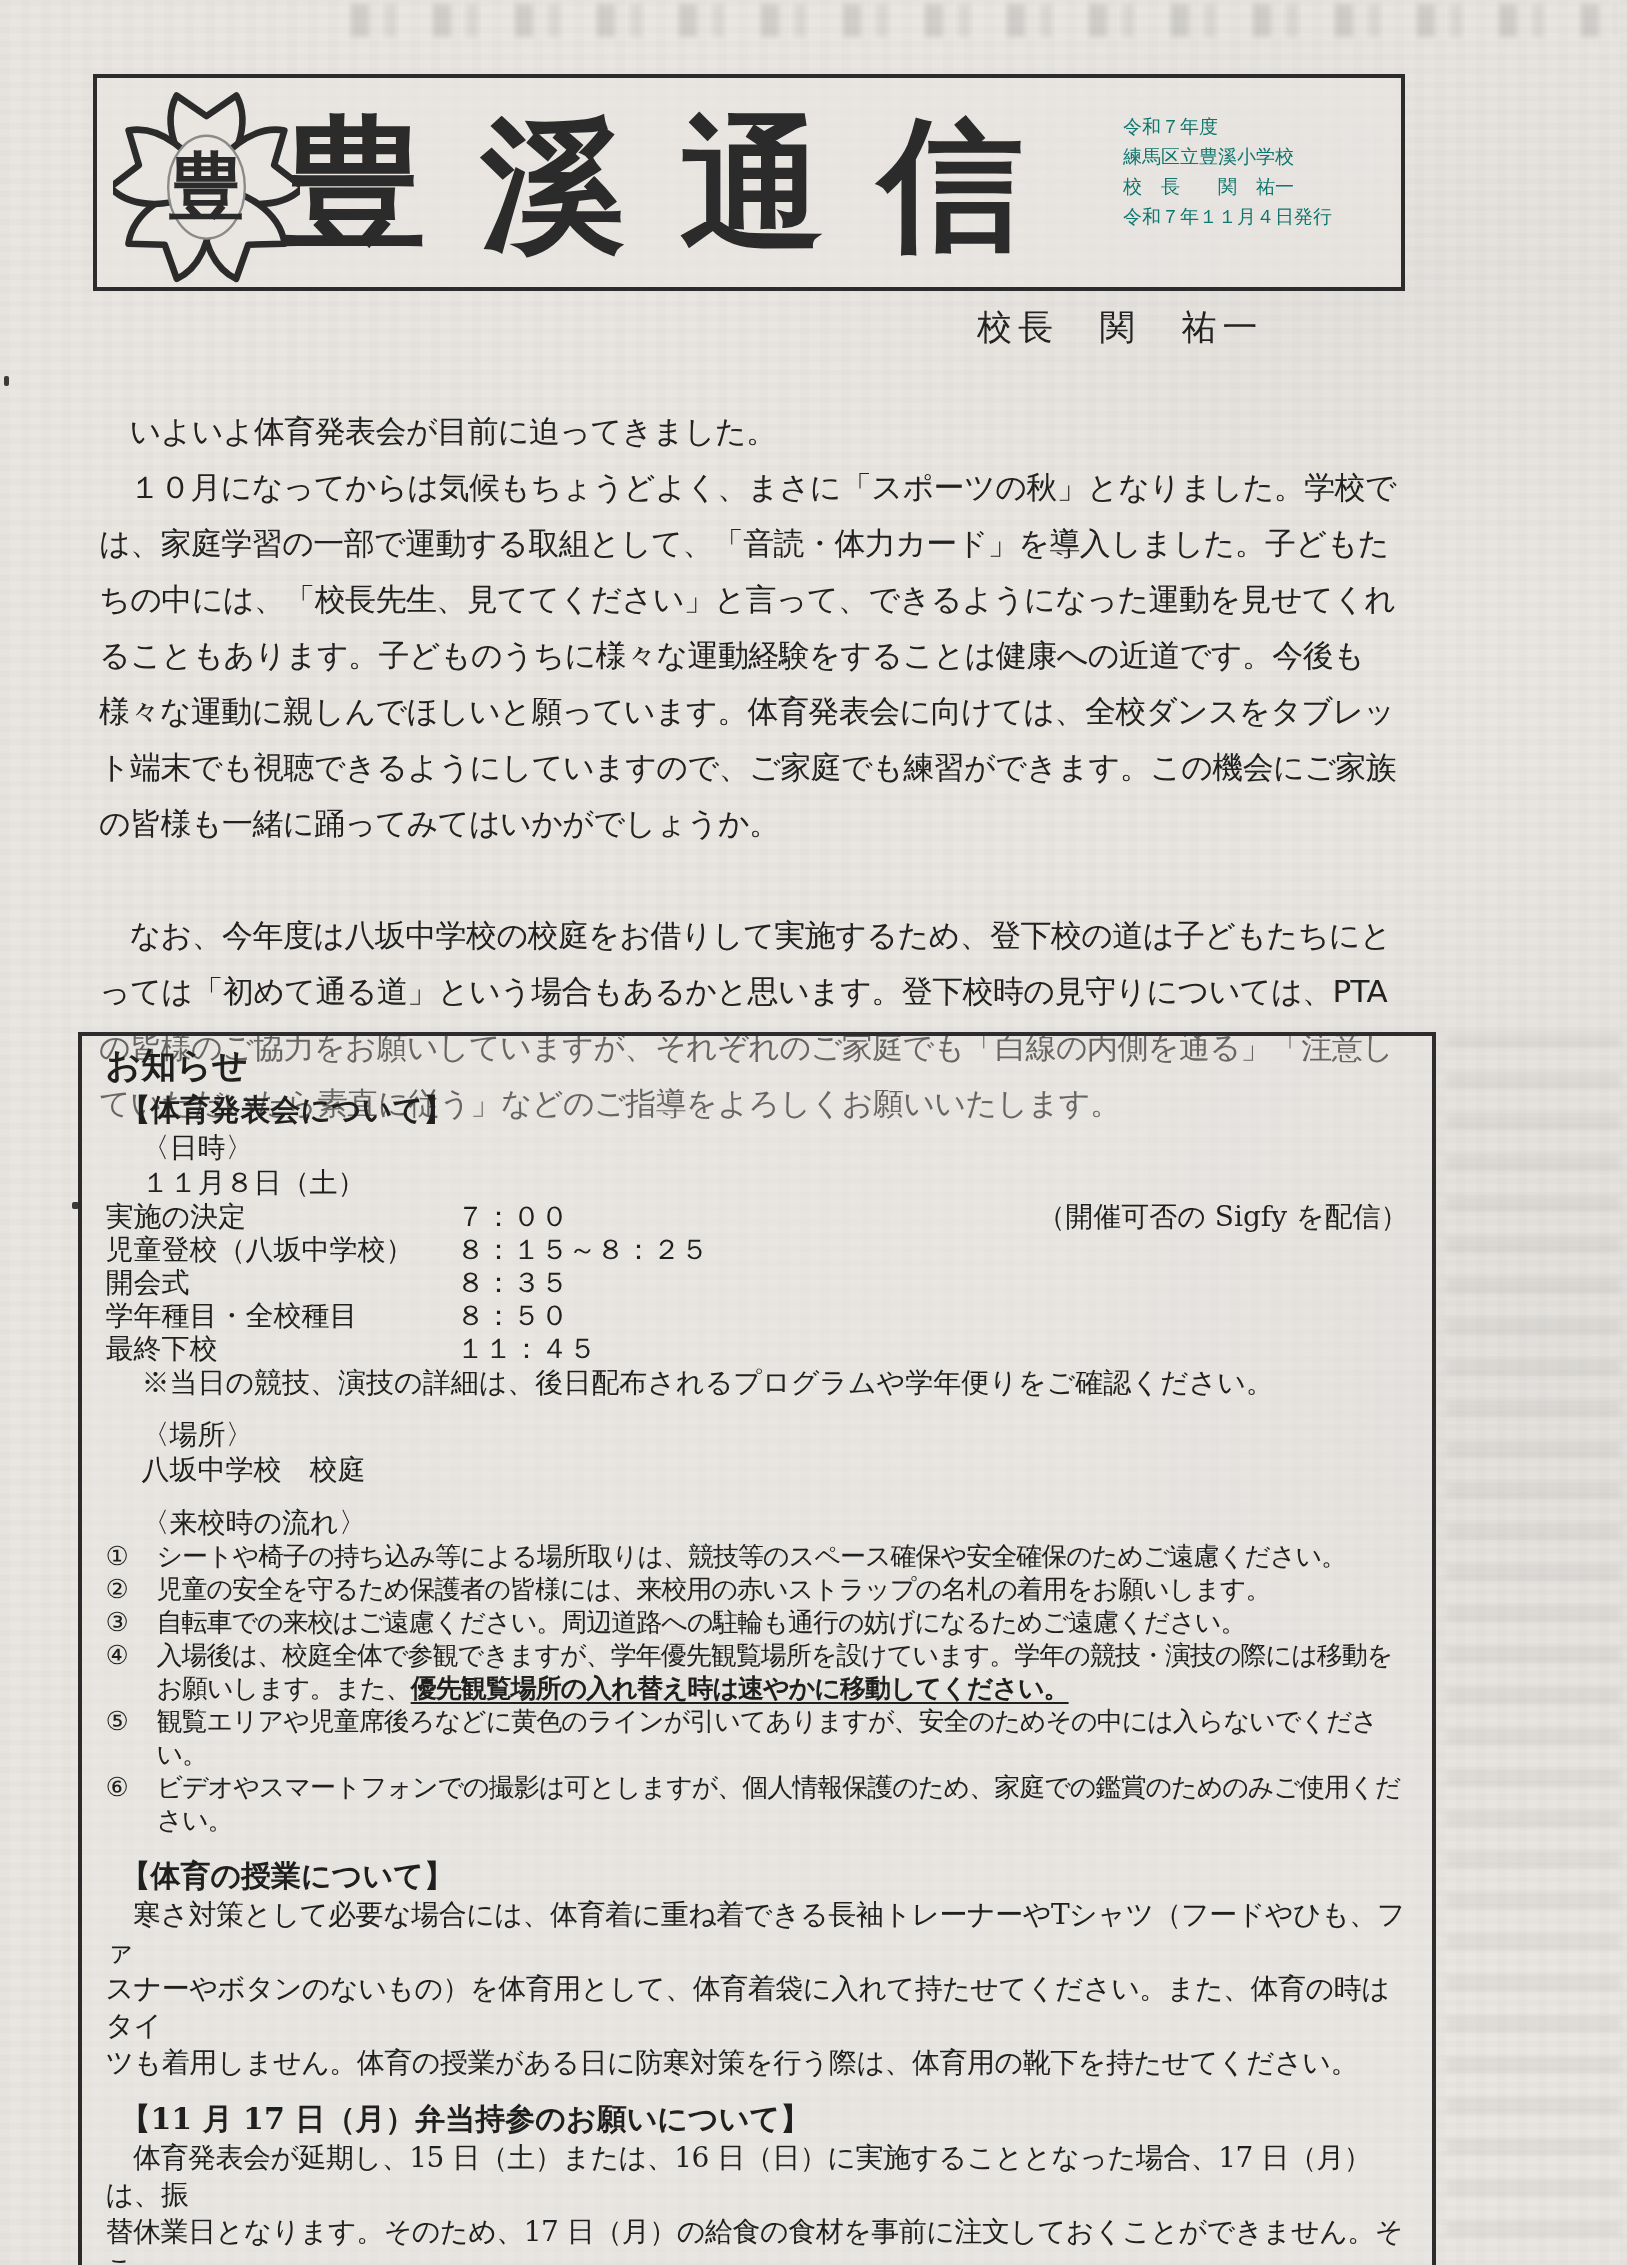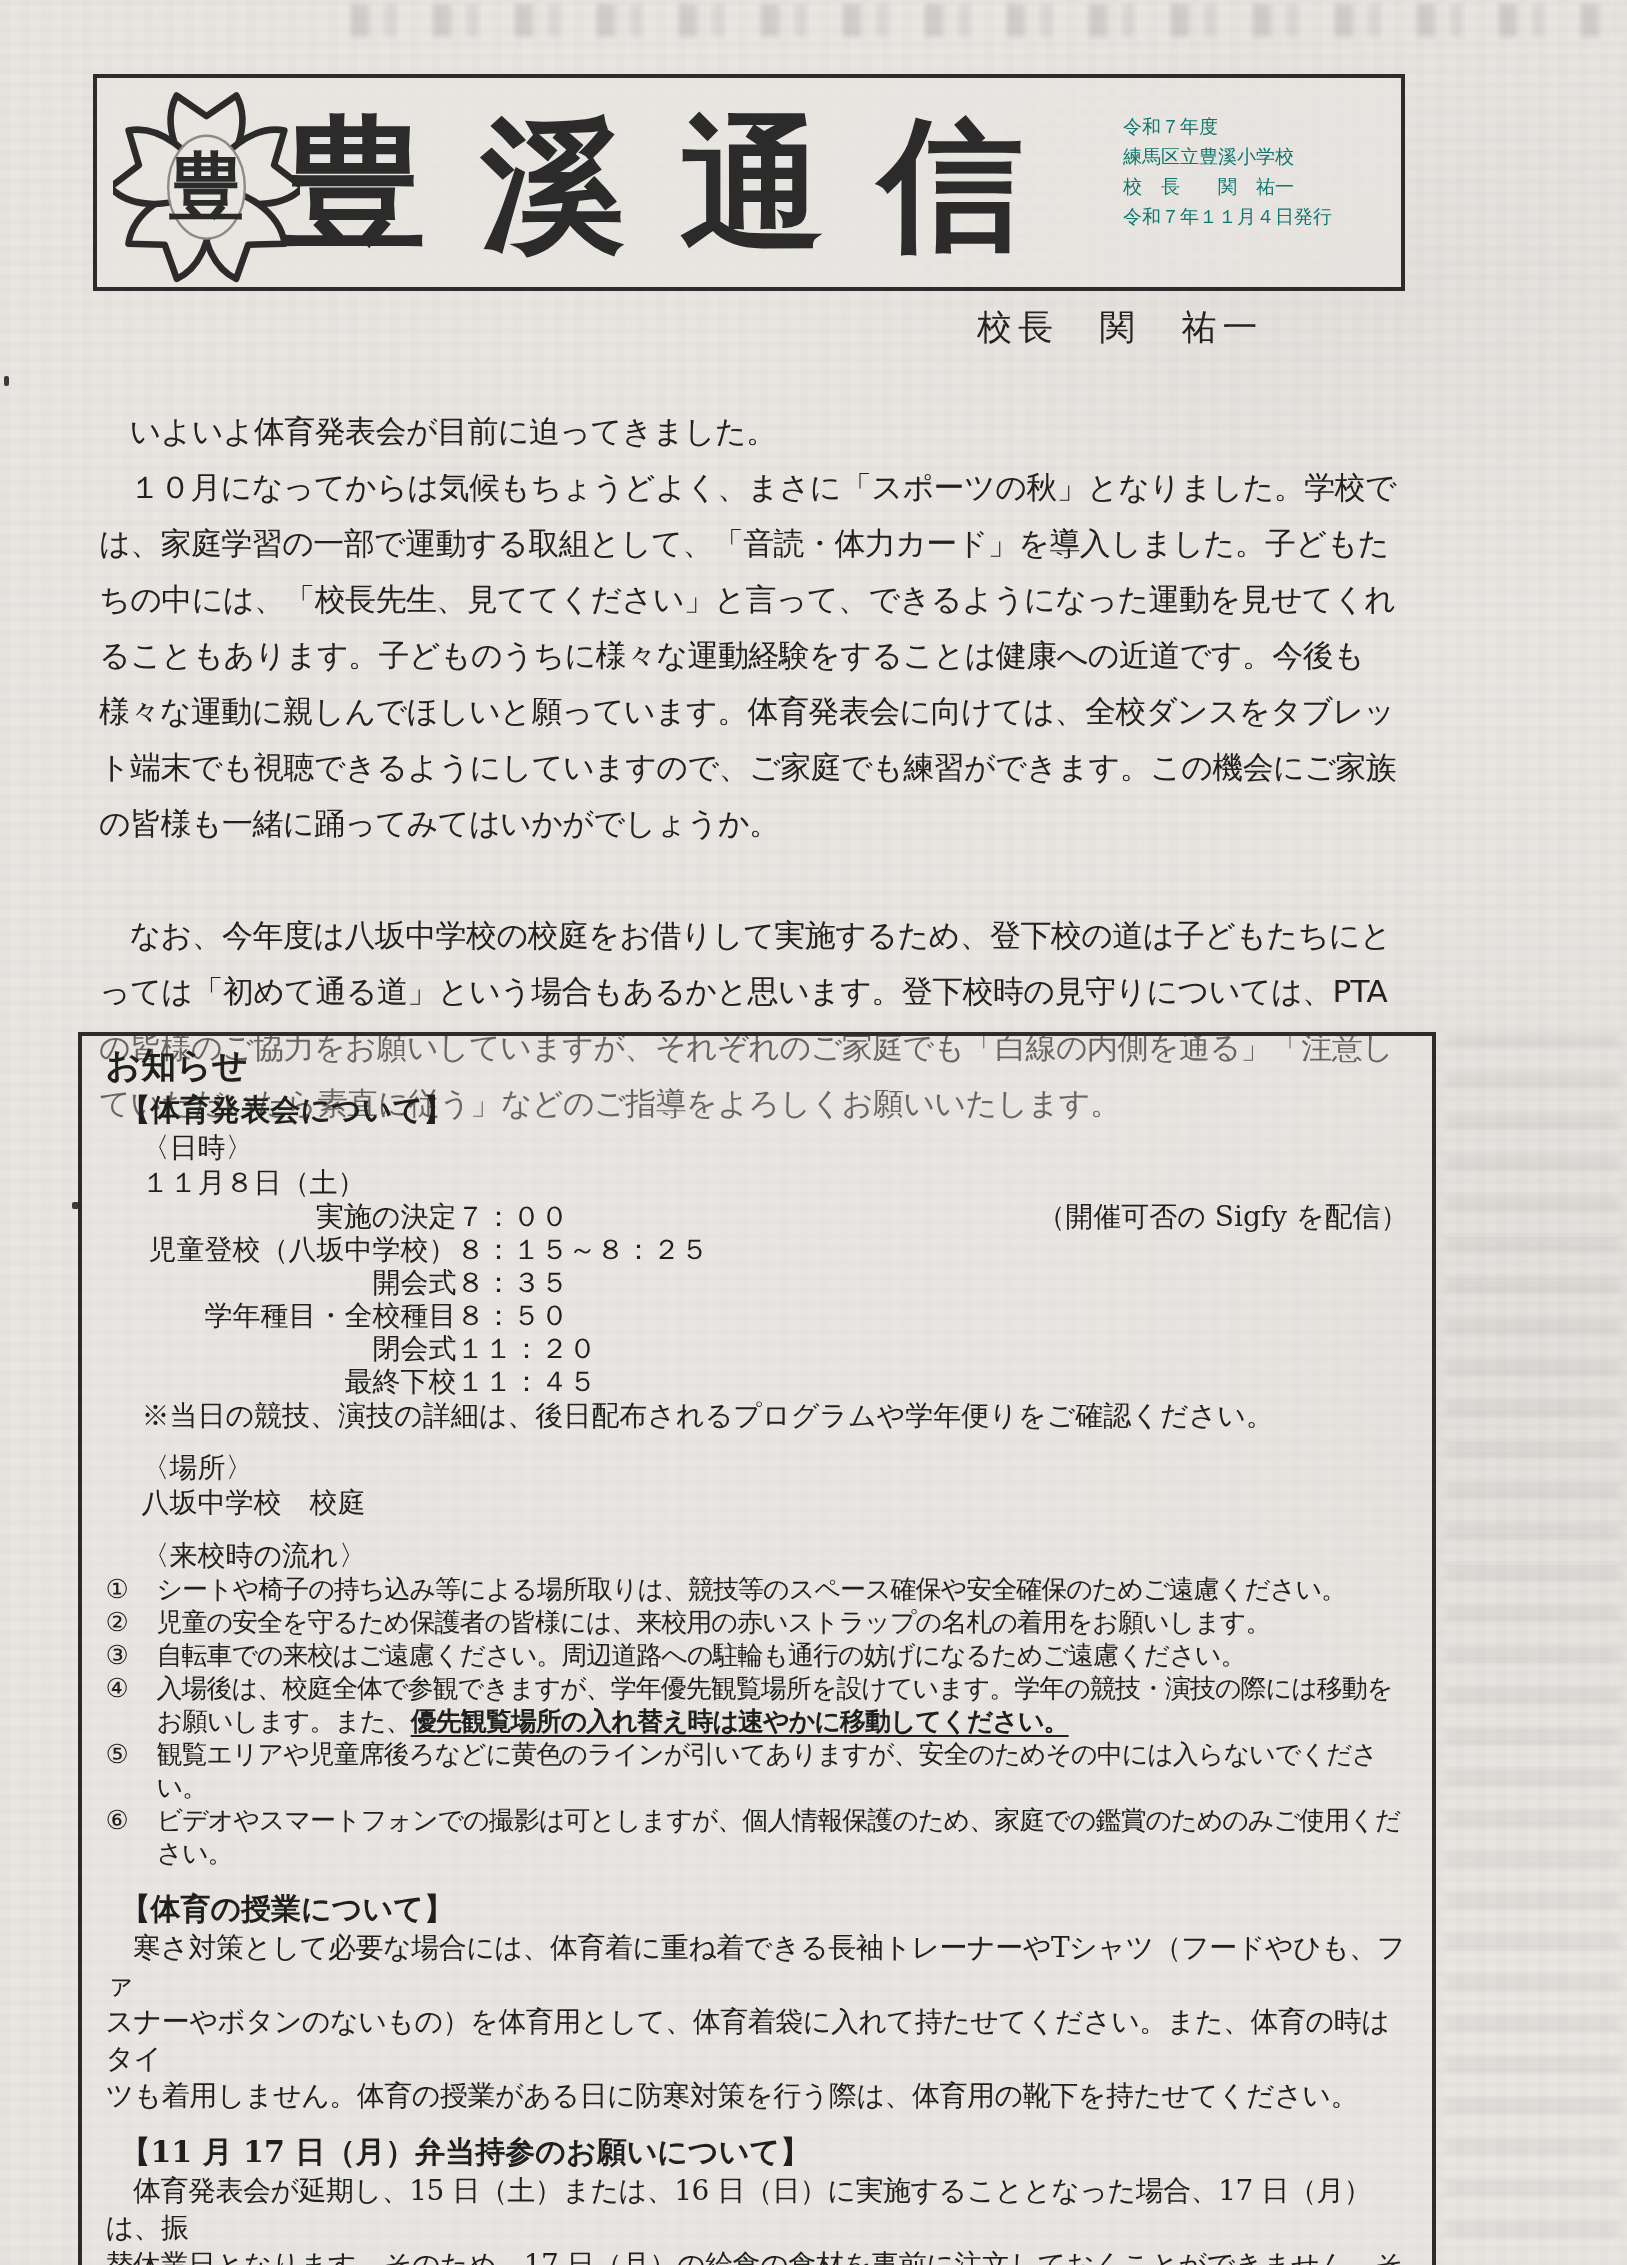--- a/index.html
+++ b/index.html
@@ -66,21 +66,21 @@
     font-family:"DejaVu Serif","Liberation Serif",serif;font-size:28px;color:#1f1f1f;
     background:rgba(233,230,226,.35);
   }
   .nb-title{
     text-align:left;font-family:"DejaVu Sans","Liberation Sans",sans-serif;
     font-weight:bold;font-size:35px;line-height:43px;margin-bottom:2px;
   }
   .nb-h{font-weight:700;font-size:30px;line-height:41px;margin-left:15px;}
   .nb-line{line-height:35px;margin-left:36px;}
   .sched-row{display:flex;line-height:33px;}
-  .s-label{width:351px;flex:none;text-align:right;}
+  .s-label{width:351px;flex:none;}
   .s-time{min-width:273px;flex:none;}
   .s-note{flex:1;text-align:right;}
   .nb-gap{height:17.6px;}
   .flow-item{display:flex;font-size:26px;letter-spacing:-1px;line-height:33px;overflow-wrap:anywhere;}
   .f-num{width:51px;flex:none;}
   .f-text{flex:1;}
   .u{text-decoration:underline;text-underline-offset:4.9px;font-weight:600;margin-top:12px;}
   .nb-para{font-size:28px;line-height:37px;white-space:pre-line;overflow-wrap:anywhere;letter-spacing:-0.5px;}
 </style>
 </head>
@@ -156,25 +156,20 @@
     <span class="s-label">開会式</span>
     <span class="s-time">８：３５</span>
     <span class="s-note"></span>
   </div>
   <div class="sched-row">
     <span class="s-label">学年種目・全校種目</span>
     <span class="s-time">８：５０</span>
     <span class="s-note"></span>
   </div>
   <div class="sched-row">
-    <span class="s-label">閉会式</span>
-    <span class="s-time">１１：２０</span>
-    <span class="s-note"></span>
-  </div>
-  <div class="sched-row">
     <span class="s-label">最終下校</span>
     <span class="s-time">１１：４５</span>
     <span class="s-note"></span>
   </div>
 
   <div class="nb-line">※当日の競技、演技の詳細は、後日配布されるプログラムや学年便りをご確認ください。</div>
 
   <div class="nb-gap"></div>
   <div class="nb-line">〈場所〉</div>
   <div class="nb-line">八坂中学校　校庭</div>

